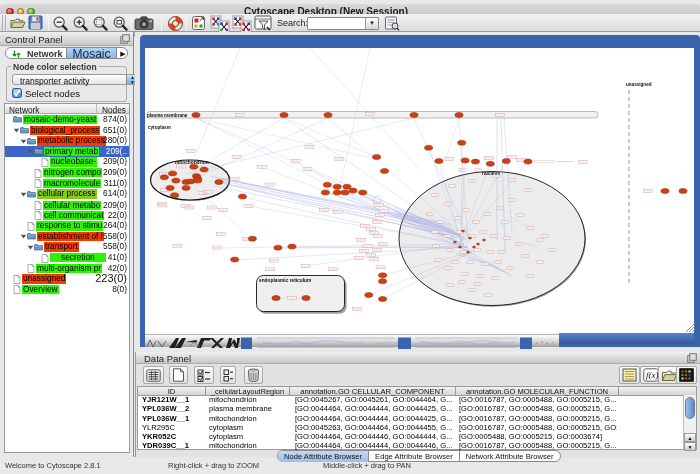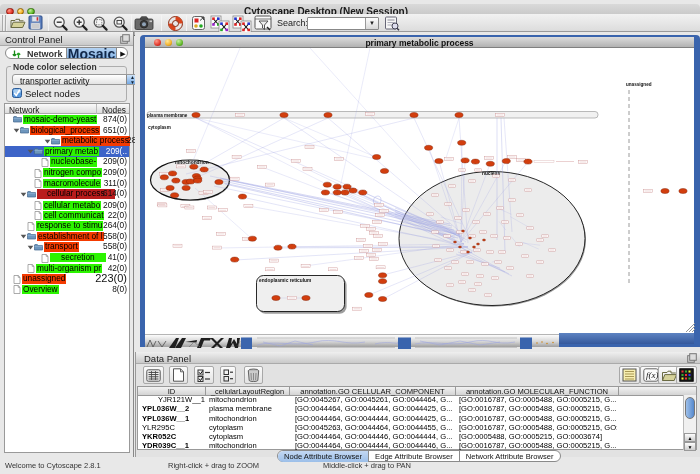--- a/index.html
+++ b/index.html
@@ -134,21 +134,21 @@
           <rect x="2.7" y="0.7" width="6.6" height="6.6" fill="#ddd" stroke="#777" stroke-width="1"></rect>
         </svg>
   </div>
 
   <div class="abs" style="left:5px;top:15px;width:123px;height:12px;background:#fff;border:1px solid #8a8a8a;border-radius:7px;overflow:hidden">
     <svg class="abs" style="left:6px;top:1.5px" width="9" height="9" viewBox="0 0 9 9">
           <path d="M2.5 0.5 L2.5 6 M2.5 6 L0.8 4.2 M2.5 6 L4.2 4.2" stroke="#1a8a1a" stroke-width="1.3" fill="none"></path>
           <path d="M6.5 8.5 L6.5 3 M6.5 3 L4.8 4.8 M6.5 3 L8.2 4.8" stroke="#27a527" stroke-width="1.3" fill="none"></path>
         </svg>
     <span class="abs" style="left:21px;top:0.5px;font-size:9px;font-weight:bold;color:#333">Network</span>
-    <div class="abs" style="left:60px;top:0;width:51px;height:12px;background:linear-gradient(#b4d2f2,#7fb0e4);border-left:1px solid #8a8a8a;border-right:1px solid #8a8a8a;text-align:center;font-size:14px;font-weight:bold;color:#11284a;line-height:12px">Mosaic</div>
+    <div class="abs" style="left:60px;top:0;width:51px;height:12px;background:linear-gradient(#b4d2f2,#7fb0e4);border-left:1px solid #8a8a8a;border-right:1px solid #8a8a8a;text-align:center;font-size:12px;font-weight:normal;color:#11284a;line-height:12px">Mosaic</div>
     <div class="abs" style="left:111px;top:0;width:12px;height:12px;text-align:center;font-size:7px;line-height:12px;color:#111">▶</div>
   </div>
 
   <div class="abs" style="left:6px;top:34px;width:121px;height:36px;border:1px solid #adadad;border-radius:3px">
     <span class="abs" style="left:4px;top:-5px;background:#e8e8e8;padding:0 2px;font-size:8.5px;font-weight:bold;color:#333">Node color selection</span>
     <div class="abs" style="left:5px;top:7px;width:127px;height:11px;background:linear-gradient(#ffffff,#e3e3e3);border:1px solid #999;border-radius:3px">
       <span class="abs" style="left:7px;top:0.5px;font-size:8.5px;color:#111">transporter activity</span>
       <div class="abs" style="right:0;top:0;width:12px;height:9px;background:linear-gradient(#cfe4fa,#74a9e4);border-left:1px solid #888;border-radius:0 3px 3px 0;text-align:center">
         <div style="font-size:5px;line-height:4.5px;color:#123">▲</div>
             <div style="font-size:5px;line-height:4.5px;color:#123">▼</div>
@@ -184,21 +184,21 @@
             <span style="position:absolute;left:8px;top:2px;display:block;line-height:0"><svg width="7" height="7" viewBox="0 0 7 7">
                 <path d="M0.7 1.8 L6.3 1.8 L3.5 5.6 Z" fill="#555"></path>
               </svg></span>
             <span style="position:absolute;left:15px;top:1px;display:block;line-height:0"><svg width="9" height="8" viewBox="0 0 9 8">
                 <path d="M0.5 2 L0.5 7 L8.5 7 L8.5 2.6 L4.2 2.6 L3.4 1.6 L0.9 1.6 Z" fill="#6d96bd" stroke="#41668c" stroke-width="0.7"></path>
                 <path d="M0.5 3.4 L8.5 3.4" stroke="#8fb3d4" stroke-width="0.8"></path>
               </svg></span>
             <span style="position:absolute;left:25px;top:0.5px;background:#f43a00;color:#000;font-size:8.3px;line-height:9.4px;padding:0 1px;white-space:nowrap">biological_process</span>
             <span style="position:absolute;right:2px;top:0.5px;color:#111;font-size:8.3px;line-height:9.4px">651(0)</span>
           </div>
-<div style="position:absolute;left:0;top:134.2px;width:124px;height:10.6px;margin-left:24px;">
+<div style="position:absolute;left:0;top:134.2px;width:124px;height:10.6px;">
             <span style="position:absolute;left:15px;top:2px;display:block;line-height:0"><svg width="7" height="7" viewBox="0 0 7 7">
                 <path d="M0.7 1.8 L6.3 1.8 L3.5 5.6 Z" fill="#555"></path>
               </svg></span>
             <span style="position:absolute;left:22px;top:1px;display:block;line-height:0"><svg width="9" height="8" viewBox="0 0 9 8">
                 <path d="M0.5 2 L0.5 7 L8.5 7 L8.5 2.6 L4.2 2.6 L3.4 1.6 L0.9 1.6 Z" fill="#6d96bd" stroke="#41668c" stroke-width="0.7"></path>
                 <path d="M0.5 3.4 L8.5 3.4" stroke="#8fb3d4" stroke-width="0.8"></path>
               </svg></span>
             <span style="position:absolute;left:32px;top:0.5px;background:#f43a00;color:#000;font-size:8.3px;line-height:9.4px;padding:0 1px;white-space:nowrap">metabolic process</span>
             <span style="position:absolute;right:2px;top:0.5px;color:#111;font-size:8.3px;line-height:9.4px">280(0)</span>
           </div>
@@ -238,21 +238,21 @@
             <span style="position:absolute;right:2px;top:0.5px;color:#111;font-size:8.3px;line-height:9.4px">311(0)</span>
           </div>
 <div style="position:absolute;left:0;top:187.3px;width:124px;height:10.6px;">
             <span style="position:absolute;left:15px;top:2px;display:block;line-height:0"><svg width="7" height="7" viewBox="0 0 7 7">
                 <path d="M0.7 1.8 L6.3 1.8 L3.5 5.6 Z" fill="#555"></path>
               </svg></span>
             <span style="position:absolute;left:22px;top:1px;display:block;line-height:0"><svg width="9" height="8" viewBox="0 0 9 8">
                 <path d="M0.5 2 L0.5 7 L8.5 7 L8.5 2.6 L4.2 2.6 L3.4 1.6 L0.9 1.6 Z" fill="#6d96bd" stroke="#41668c" stroke-width="0.7"></path>
                 <path d="M0.5 3.4 L8.5 3.4" stroke="#8fb3d4" stroke-width="0.8"></path>
               </svg></span>
-            <span style="position:absolute;left:32px;top:0.5px;background:#b91c1c;color:#000;font-size:8.3px;line-height:9.4px;padding:0 10px;white-space:nowrap">cellular process</span>
+            <span style="position:absolute;left:32px;top:0.5px;background:#84cc16;color:#000;font-size:8.3px;line-height:9.4px;padding:0 1px;white-space:nowrap">cellular process</span>
             <span style="position:absolute;right:2px;top:0.5px;color:#111;font-size:8.3px;line-height:9.4px">614(0)</span>
           </div>
 <div style="position:absolute;left:0;top:199px;width:124px;height:10.6px;">
             <span style="position:absolute;left:29px;top:1px;display:block;line-height:0"><svg width="8" height="9" viewBox="0 0 8 9">
                 <path d="M1 0.5 L5.2 0.5 L7 2.3 L7 8.5 L1 8.5 Z" fill="#fff" stroke="#888" stroke-width="0.7"></path>
                 <path d="M5.2 0.5 L5.2 2.3 L7 2.3" fill="none" stroke="#888" stroke-width="0.7"></path>
               </svg></span>
             <span style="position:absolute;left:38px;top:0.5px;background:#2cf400;color:#000;font-size:8.3px;line-height:9.4px;padding:0 1px;white-space:nowrap">cellular metabo</span>
             <span style="position:absolute;right:2px;top:0.5px;color:#111;font-size:8.3px;line-height:9.4px">209(0)</span>
           </div>
@@ -325,26 +325,20 @@
               </svg></span>
             <span style="position:absolute;left:17px;top:0.5px;background:#2cf400;color:#000;font-size:8.3px;line-height:9.4px;padding:0 1px;white-space:nowrap">Overview</span>
             <span style="position:absolute;right:2px;top:0.5px;color:#111;font-size:8.3px;line-height:9.4px">8(0)</span>
           </div>
         </div>
   </div>
 </div>
 
 <div class="abs" style="left:135px;top:32px;width:565px;height:320px;background:#e8e8e8"></div>
 <div class="abs" style="left:140px;top:35px;width:560px;height:312px;background:#3a64ad;border-radius:4px 4px 0 0"></div>
-<div class="abs" style="left:145px;top:37px;width:549px;height:11px;background:linear-gradient(#dcdcdc,#b2b2b2);border-bottom:1px solid #808080">
-  <div class="abs" style="left:9px;top:2px;width:7px;height:7px;border-radius:50%;background:radial-gradient(circle at 35% 30%,#ff9a8a,#e2372b 60%,#9a1407)"></div>
-  <div class="abs" style="left:20px;top:2px;width:7px;height:7px;border-radius:50%;background:radial-gradient(circle at 35% 30%,#ffe9a0,#f3b128 60%,#9a6a07)"></div>
-  <div class="abs" style="left:31px;top:2px;width:7px;height:7px;border-radius:50%;background:radial-gradient(circle at 35% 30%,#c8f0a0,#64ba2d 60%,#2f7207)"></div>
-  <div class="abs" style="left:0;top:1px;width:549px;text-align:center;font-size:8.5px;font-weight:bold;color:#111">primary metabolic process</div>
-</div>
 <svg width="549" height="286" viewBox="145 48 549 286" style="position:absolute;left:145px;top:48px">
 <rect x="145" y="48" width="549" height="286" fill="#ffffff"></rect>
 <rect x="147" y="111.5" width="451" height="6.5" rx="3" fill="#f1f1f1" stroke="#9e9e9e" stroke-width="0.7"></rect>
 <text x="147" y="116.5" font-size="4.6" font-weight="bold" fill="#111" font-family="Liberation Sans">plasma membrane</text>
 <text x="148" y="129" font-size="4.6" font-weight="bold" fill="#111" font-family="Liberation Sans">cytoplasm</text>
 <ellipse cx="190.7" cy="180.9" rx="39.5" ry="20" fill="#222" opacity="0.4"></ellipse>
 <ellipse cx="190" cy="180" rx="39.5" ry="20" fill="#ededed" stroke="#111" stroke-width="1.2"></ellipse>
 <ellipse cx="492" cy="238.5" rx="93" ry="67" fill="#0a0a0a" opacity="0.42" transform="translate(1.0,1.2)"></ellipse>
 <ellipse cx="492" cy="238.5" rx="93" ry="67" fill="#ececec" stroke="#111" stroke-width="0.9"></ellipse>
 <rect x="257.5" y="276.5" width="88" height="36" rx="7" fill="#0a0a0a" opacity="0.4" transform="translate(1.1,1.3)"></rect>
@@ -874,21 +868,21 @@
     <span class="abs" style="left:68px;width:83px;text-align:center;white-space:nowrap;font-size:7.4px">_cellularLayoutRegion</span>
     <span class="abs" style="left:152px;width:165px;text-align:center;white-space:nowrap">annotation.GO CELLULAR_COMPONENT</span>
     <span class="abs" style="left:318px;width:162px;text-align:center;white-space:nowrap">annotation.GO MOLECULAR_FUNCTION</span>
     <div class="abs" style="left:67px;top:0;width:1px;height:9.5px;background:#999"></div>
     <div class="abs" style="left:151px;top:0;width:1px;height:9.5px;background:#999"></div>
     <div class="abs" style="left:317px;top:0;width:1px;height:9.5px;background:#999"></div>
     <div class="abs" style="left:480px;top:0;width:1px;height:9.5px;background:#999"></div>
   </div>
 </div>
 <div style="position:absolute;left:138px;top:395.3px;width:545px;height:9.1px;font-size:7.6px;line-height:9.1px;white-space:nowrap;overflow:hidden">
-      <span style="position:absolute;left:20px;font-weight:normal">YJR121W__1</span>
+      <span style="position:absolute;left:4px;font-weight:bold">YJR121W__1</span>
       <span style="position:absolute;left:71px">mitochondrion</span>
       <span style="position:absolute;left:157px;width:160px;overflow:hidden;display:block;height:9.4px">[GO:0045267, GO:0045261, GO:0044464, G...</span>
       <span style="position:absolute;left:321px;width:158px;overflow:hidden;display:block;height:9.4px">[GO:0016787, GO:0005488, GO:0005215, G...</span>
     </div>
 <div style="position:absolute;left:138px;top:404.4px;width:545px;height:9.1px;font-size:7.6px;line-height:9.1px;white-space:nowrap;overflow:hidden">
       <span style="position:absolute;left:4px;font-weight:bold">YPL036W__2</span>
       <span style="position:absolute;left:71px">plasma membrane</span>
       <span style="position:absolute;left:157px;width:160px;overflow:hidden;display:block;height:9.4px">[GO:0044464, GO:0044444, GO:0044425, G...</span>
       <span style="position:absolute;left:321px;width:158px;overflow:hidden;display:block;height:9.4px">[GO:0016787, GO:0005488, GO:0005215, G...</span>
     </div>

